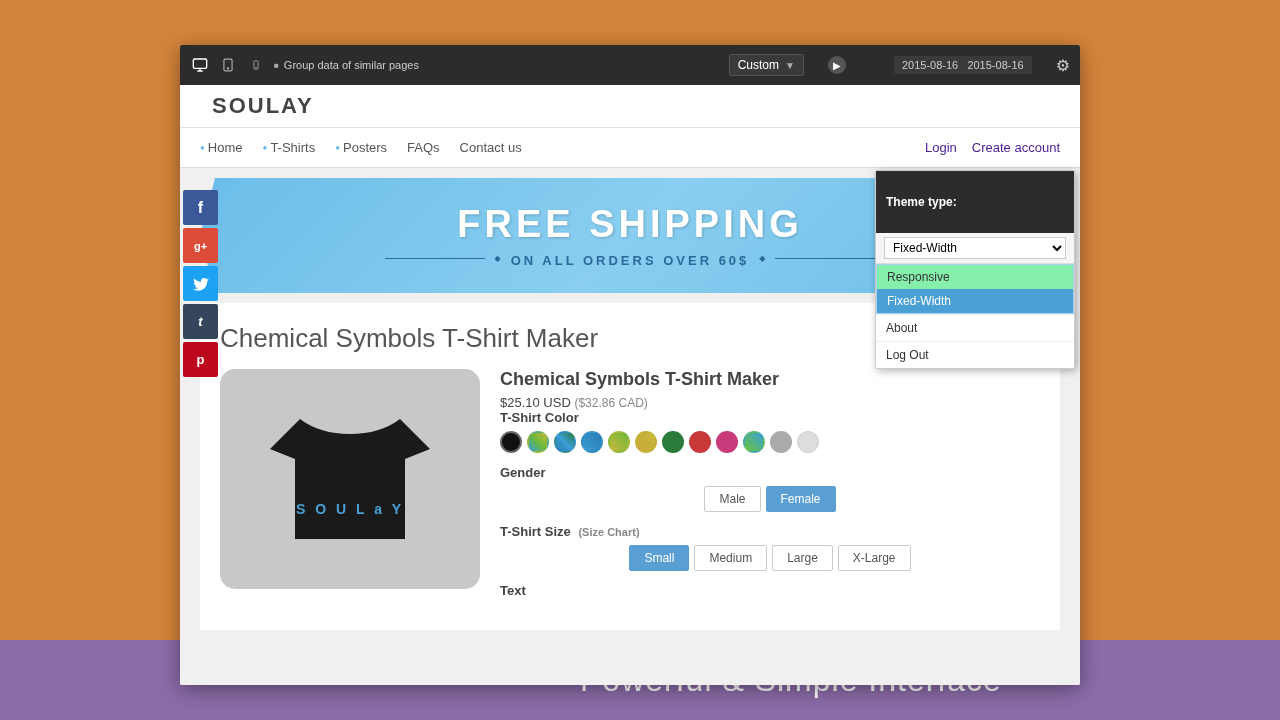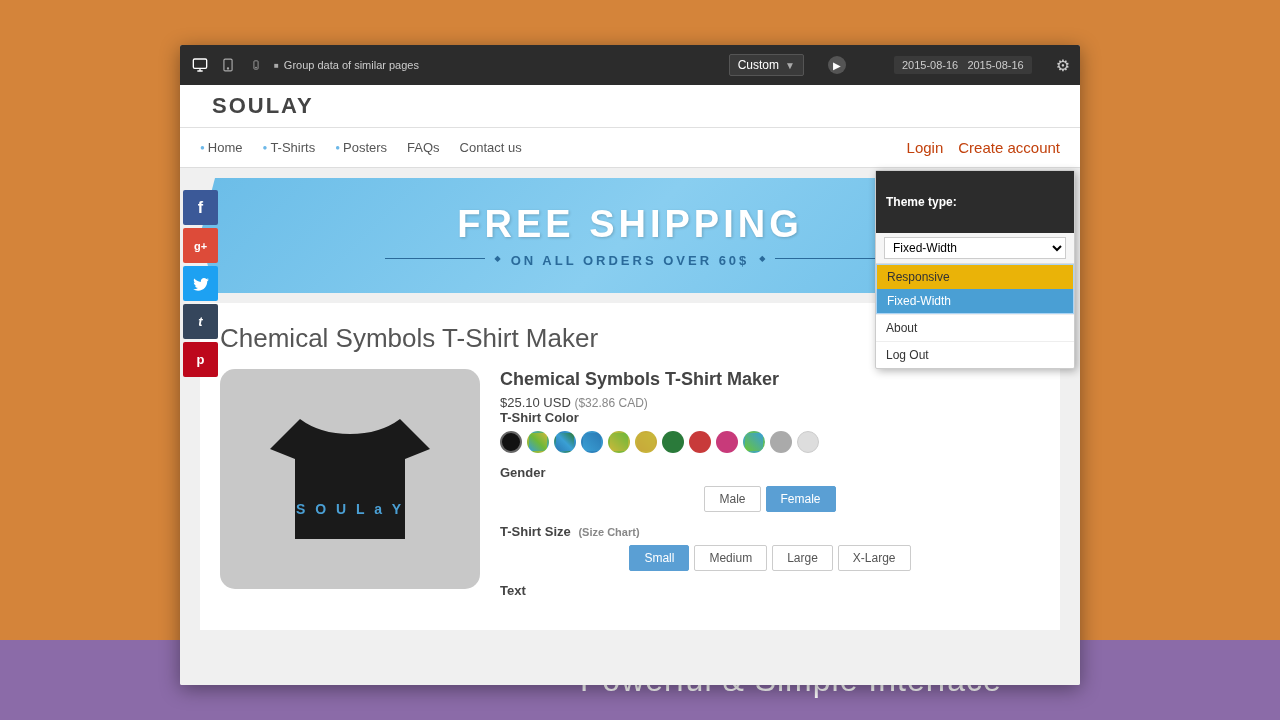--- a/index.html
+++ b/index.html
@@ -176,22 +176,22 @@
       display: flex;
       align-items: center;
       gap: 3px;
     }
     .nav-link .dot { color: #6db8e8; font-size: 8px; }
     .nav-right {
       display: flex;
       gap: 15px;
     }
     .nav-auth-link {
-      color: #c2410c;
-      font-size: 15px;
+      color: #4c1d95;
+      font-size: 13px;
       cursor: pointer;
     }
 
     
     .banner {
       background: linear-gradient(135deg, #6bbde8 0%, #89cef0 50%, #6bbde8 100%);
       margin: 10px 20px;
       padding: 25px;
       text-align: center;
       position: relative;
@@ -367,21 +367,21 @@
       border-bottom: 1px solid #ddd;
     }
     .theme-select {
       flex: 1;
       border: 1px solid #ccc;
       padding: 2px 4px;
       font-size: 12px;
       background: white;
     }
     .theme-options {
-      background: #eab308;
+      background: #86efac;
       border: 1px solid #aad4f5;
     }
     .theme-option {
       padding: 5px 10px;
       font-size: 12px;
       color: #333;
       cursor: pointer;
     }
     .theme-option.selected {
       background: #4a9fd4;

